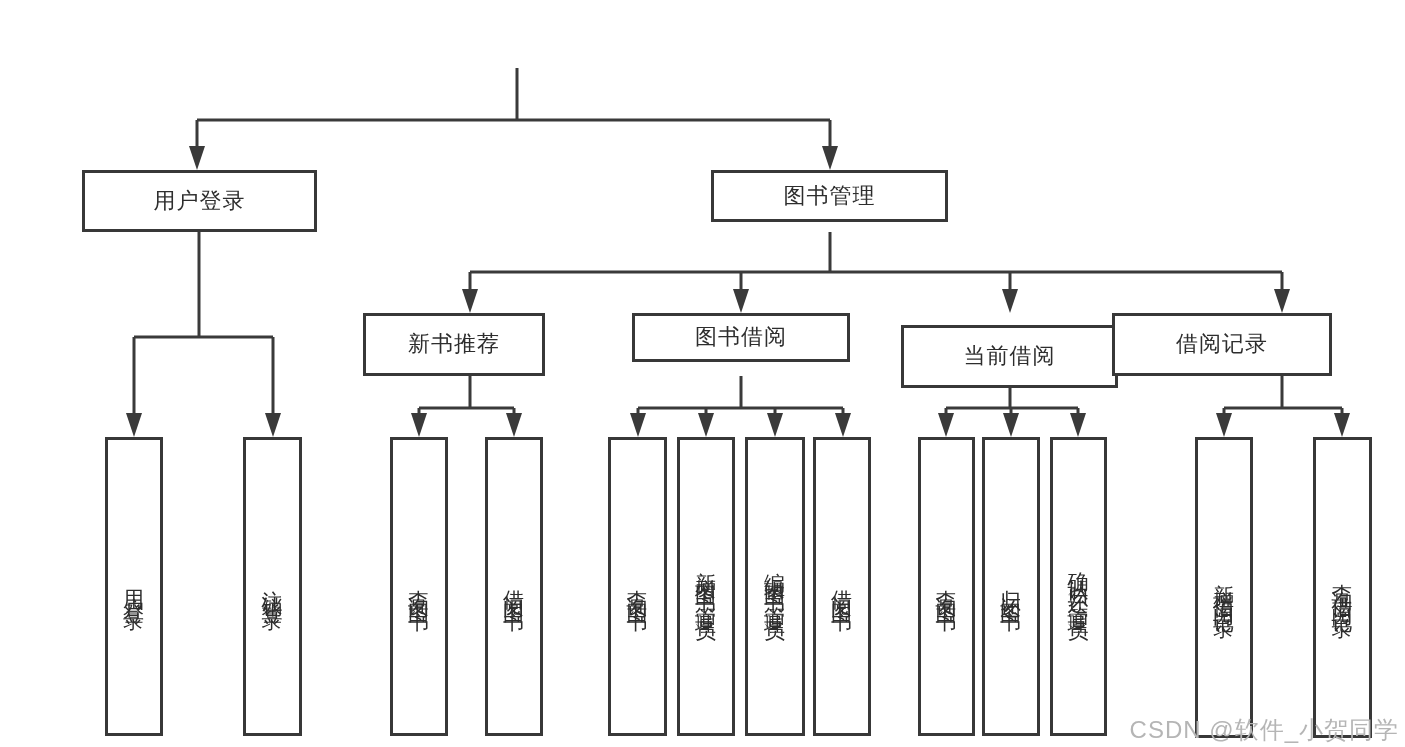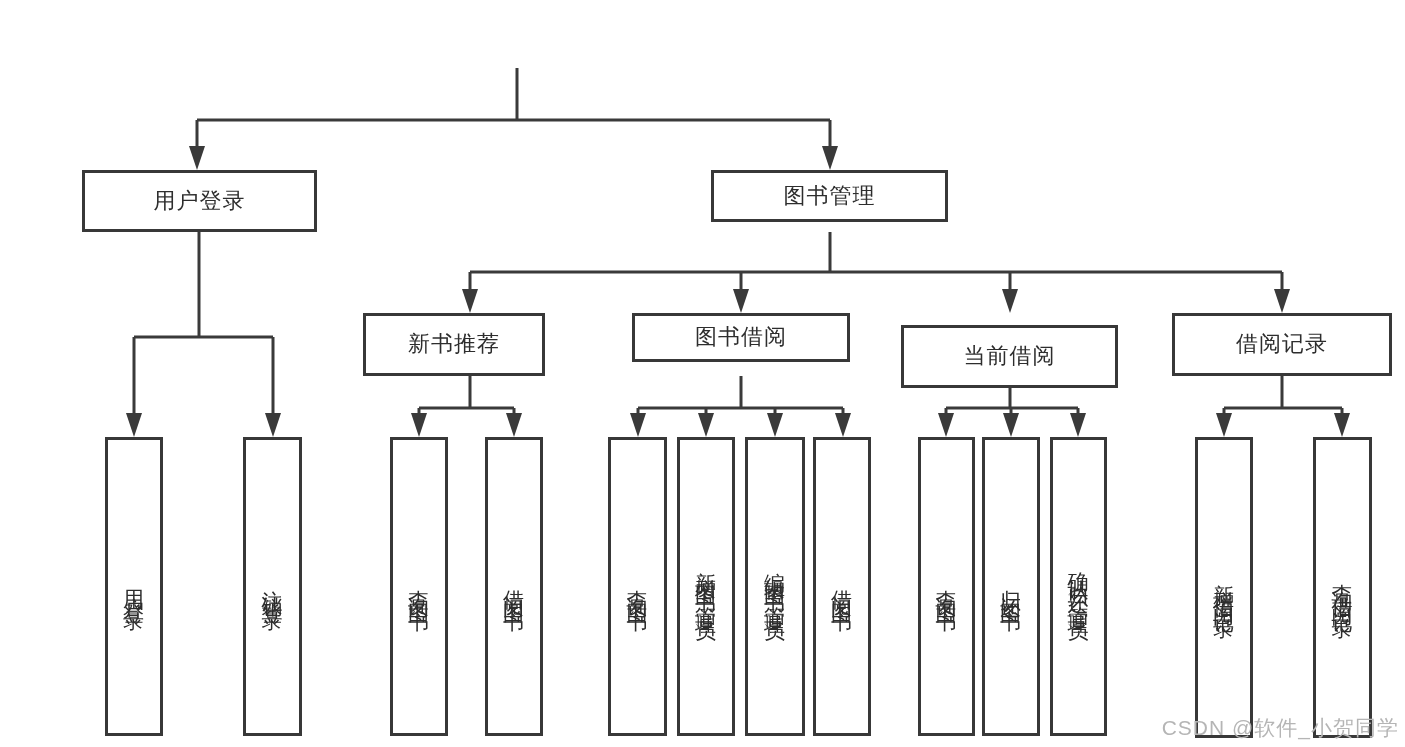--- a/index.html
+++ b/index.html
@@ -32,21 +32,21 @@
     letter-spacing:7px;
     font-size:21px;
     padding:4px 0;
   }
   .watermark{
     position:absolute;
     right:6px;
     top:714px;
     z-index:3;
     color:#b5b5b5;
-    font-size:21px;
+    font-size:24px;
     letter-spacing:1px;
     white-space:nowrap;
   }
 </style>
 </head>
 <body>
 
 <div class="canvas">
 
   <svg class="connectors" width="1405" height="747" aria-hidden="true">
@@ -89,21 +89,21 @@
     </g>
   </svg>
 
 
   <div class="node" style="left:82px;top:170px;width:235px;height:62px;">用户登录</div>
   <div class="node" style="left:711px;top:170px;width:237px;height:52px;">图书管理</div>
 
   <div class="node" style="left:363px;top:313px;width:182px;height:63px;">新书推荐</div>
   <div class="node" style="left:632px;top:313px;width:218px;height:49px;">图书借阅</div>
   <div class="node" style="left:901px;top:313px;width:217px;height:63px;margin-top:12px;">当前借阅</div>
-  <div class="node" style="left:1172px;top:313px;width:220px;height:63px;">借阅记录</div>
+  <div class="node" style="left:1112px;top:313px;width:220px;height:63px;">借阅记录</div>
 
   <div class="node vert" style="left:105px;top:437px;width:58px;height:299px;">用户登录</div>
   <div class="node vert" style="left:243px;top:437px;width:59px;height:299px;">注销登录</div>
 
   <div class="node vert" style="left:390px;top:437px;width:58px;height:299px;">查询图书</div>
   <div class="node vert" style="left:485px;top:437px;width:58px;height:299px;">借阅图书</div>
 
   <div class="node vert" style="left:608px;top:437px;width:59px;height:299px;">查询图书</div>
   <div class="node vert" style="left:677px;top:437px;width:58px;height:299px;">新增图书（管理员）</div>
   <div class="node vert" style="left:745px;top:437px;width:60px;height:299px;">编辑图书（管理员）</div>

